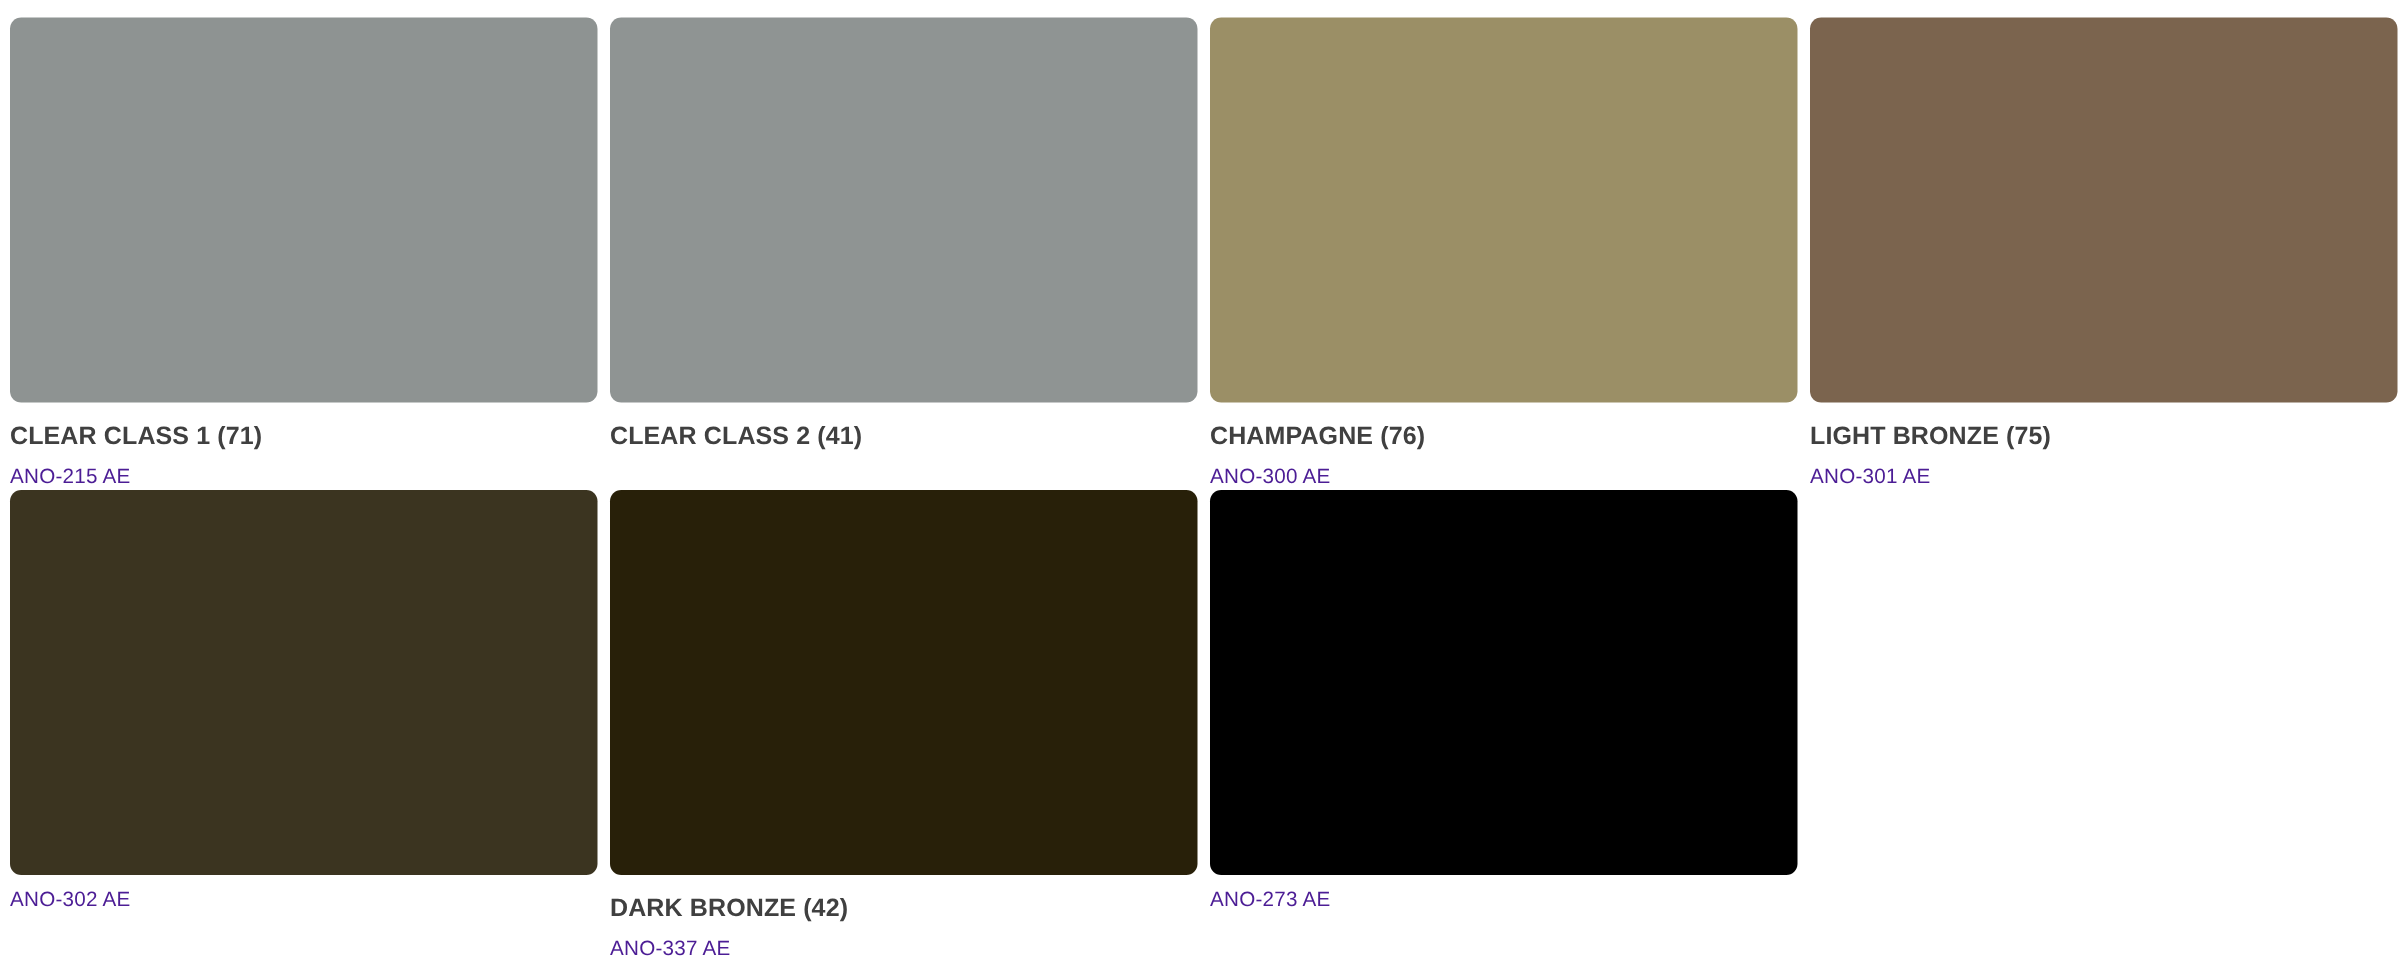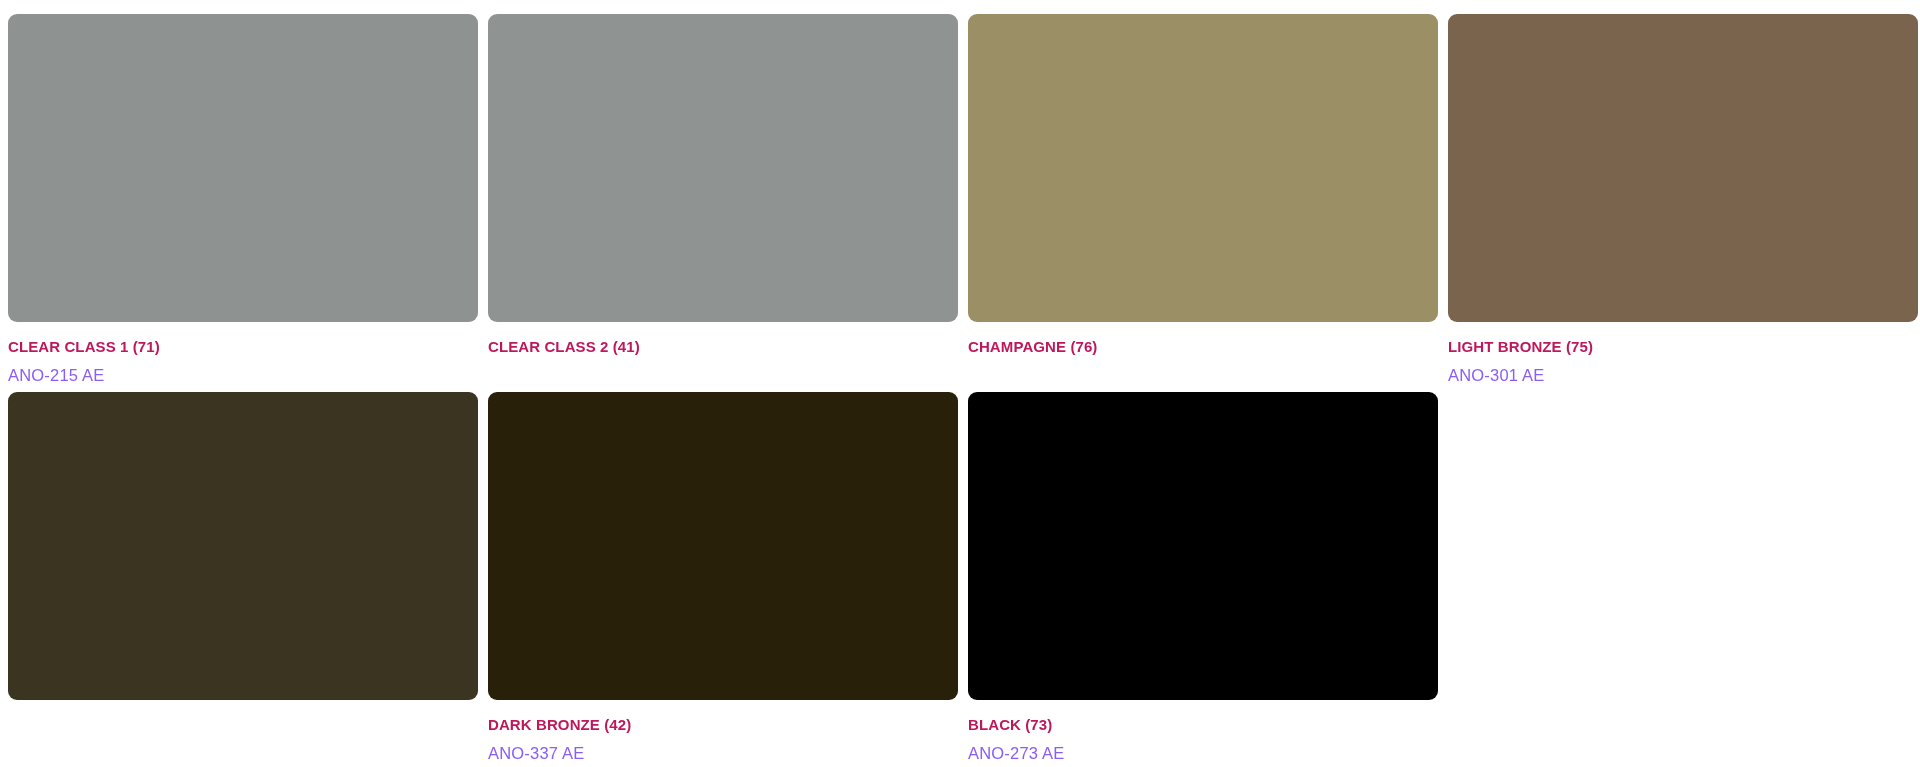--- a/index.html
+++ b/index.html
@@ -36,34 +36,34 @@
 
   .swatch-chip {
     height: 308px;
     border-radius: 9px;
     width: 100%;
     box-sizing: border-box;
   }
 
   .swatch-name {
     margin-top: 16px;
-    font-size: 15px;
+    font-size: 20px;
     font-weight: bold;
     letter-spacing: 0.1px;
-    color: #be185d;
+    color: #404040;
     line-height: 1.15;
     white-space: nowrap;
   }
 
   .swatch-code {
     margin-top: 11px;
     font-size: 16.5px;
     font-weight: normal;
     letter-spacing: 0.2px;
-    color: #8b5cf6;
+    color: #4c1d95;
     line-height: 1.15;
     white-space: nowrap;
   }
 </style>
 </head>
 <body style="background-color: rgb(255, 255, 255);">
 
 <div class="swatch-grid">
 
   <div class="swatch-card">
@@ -73,41 +73,42 @@
   </div>
 
   <div class="swatch-card">
     <div class="swatch-chip" style="background-color: rgb(143, 148, 147);"></div>
     <div class="swatch-name">CLEAR CLASS 2 (41)</div>
   </div>
 
   <div class="swatch-card">
     <div class="swatch-chip" style="background-color: rgb(155, 143, 102);"></div>
     <div class="swatch-name">CHAMPAGNE (76)</div>
+    <div class="swatch-code">ANO-300 AE</div>
   </div>
 
   <div class="swatch-card">
     <div class="swatch-chip" style="background-color: rgb(123, 100, 78);"></div>
     <div class="swatch-name">LIGHT BRONZE (75)</div>
     <div class="swatch-code">ANO-301 AE</div>
   </div>
 
   <div class="swatch-card">
     <div class="swatch-chip" style="background-color: rgb(59, 52, 32);"></div>
+    <div class="swatch-code">ANO-302 AE</div>
   </div>
 
   <div class="swatch-card">
     <div class="swatch-chip" style="background-color: rgb(40, 32, 9);"></div>
     <div class="swatch-name">DARK BRONZE (42)</div>
     <div class="swatch-code">ANO-337 AE</div>
   </div>
 
   <div class="swatch-card">
     <div class="swatch-chip" style="background-color: rgb(0, 0, 0);"></div>
-    <div class="swatch-name">BLACK (73)</div>
     <div class="swatch-code">ANO-273 AE</div>
   </div>
 
   <div class="swatch-card is-empty">
     
     
     
   </div>
 
 </div>

